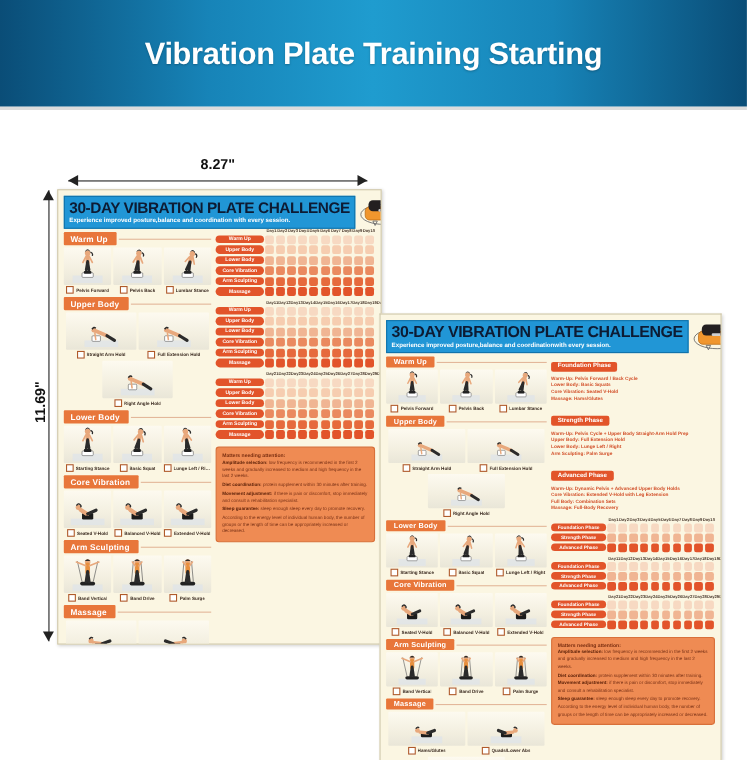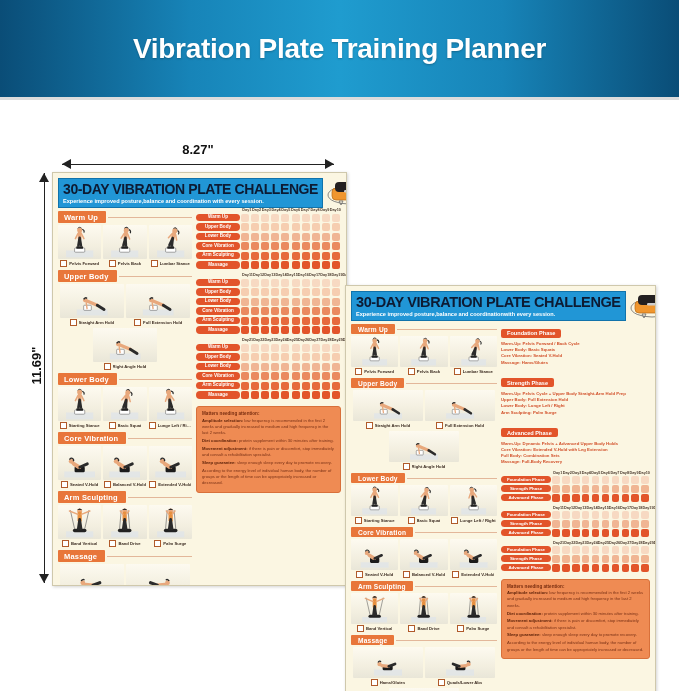--- a/index.html
+++ b/index.html
@@ -99,21 +99,21 @@
   
   .note{background:#ef8b53;border:1px solid #d8703a;border-radius:3px;padding:4px 5px;margin-top:3px;}
   .note-title{font-size:4.6px;font-weight:bold;color:#7a2e10;margin-bottom:1.5px;}
   .note-p{font-size:4.2px;color:#7a3216;line-height:1.5;margin-bottom:1.5px;}
   .note-p b{color:#5e2209;}
 </style>
 </head>
 <body>
 
 <div class="banner">
-  <div class="banner-title">Vibration Plate Training Planner</div>
+  <div class="banner-title">Vibration Plate Training Starting</div>
 </div>
 <div class="banner-rule"></div>
 
 <div class="dim-top">
   <div class="lbl">8.27"</div>
   <div class="line"></div>
   <div class="ar l"></div>
   <div class="ar r"></div>
 </div>
 <div class="dim-left">

